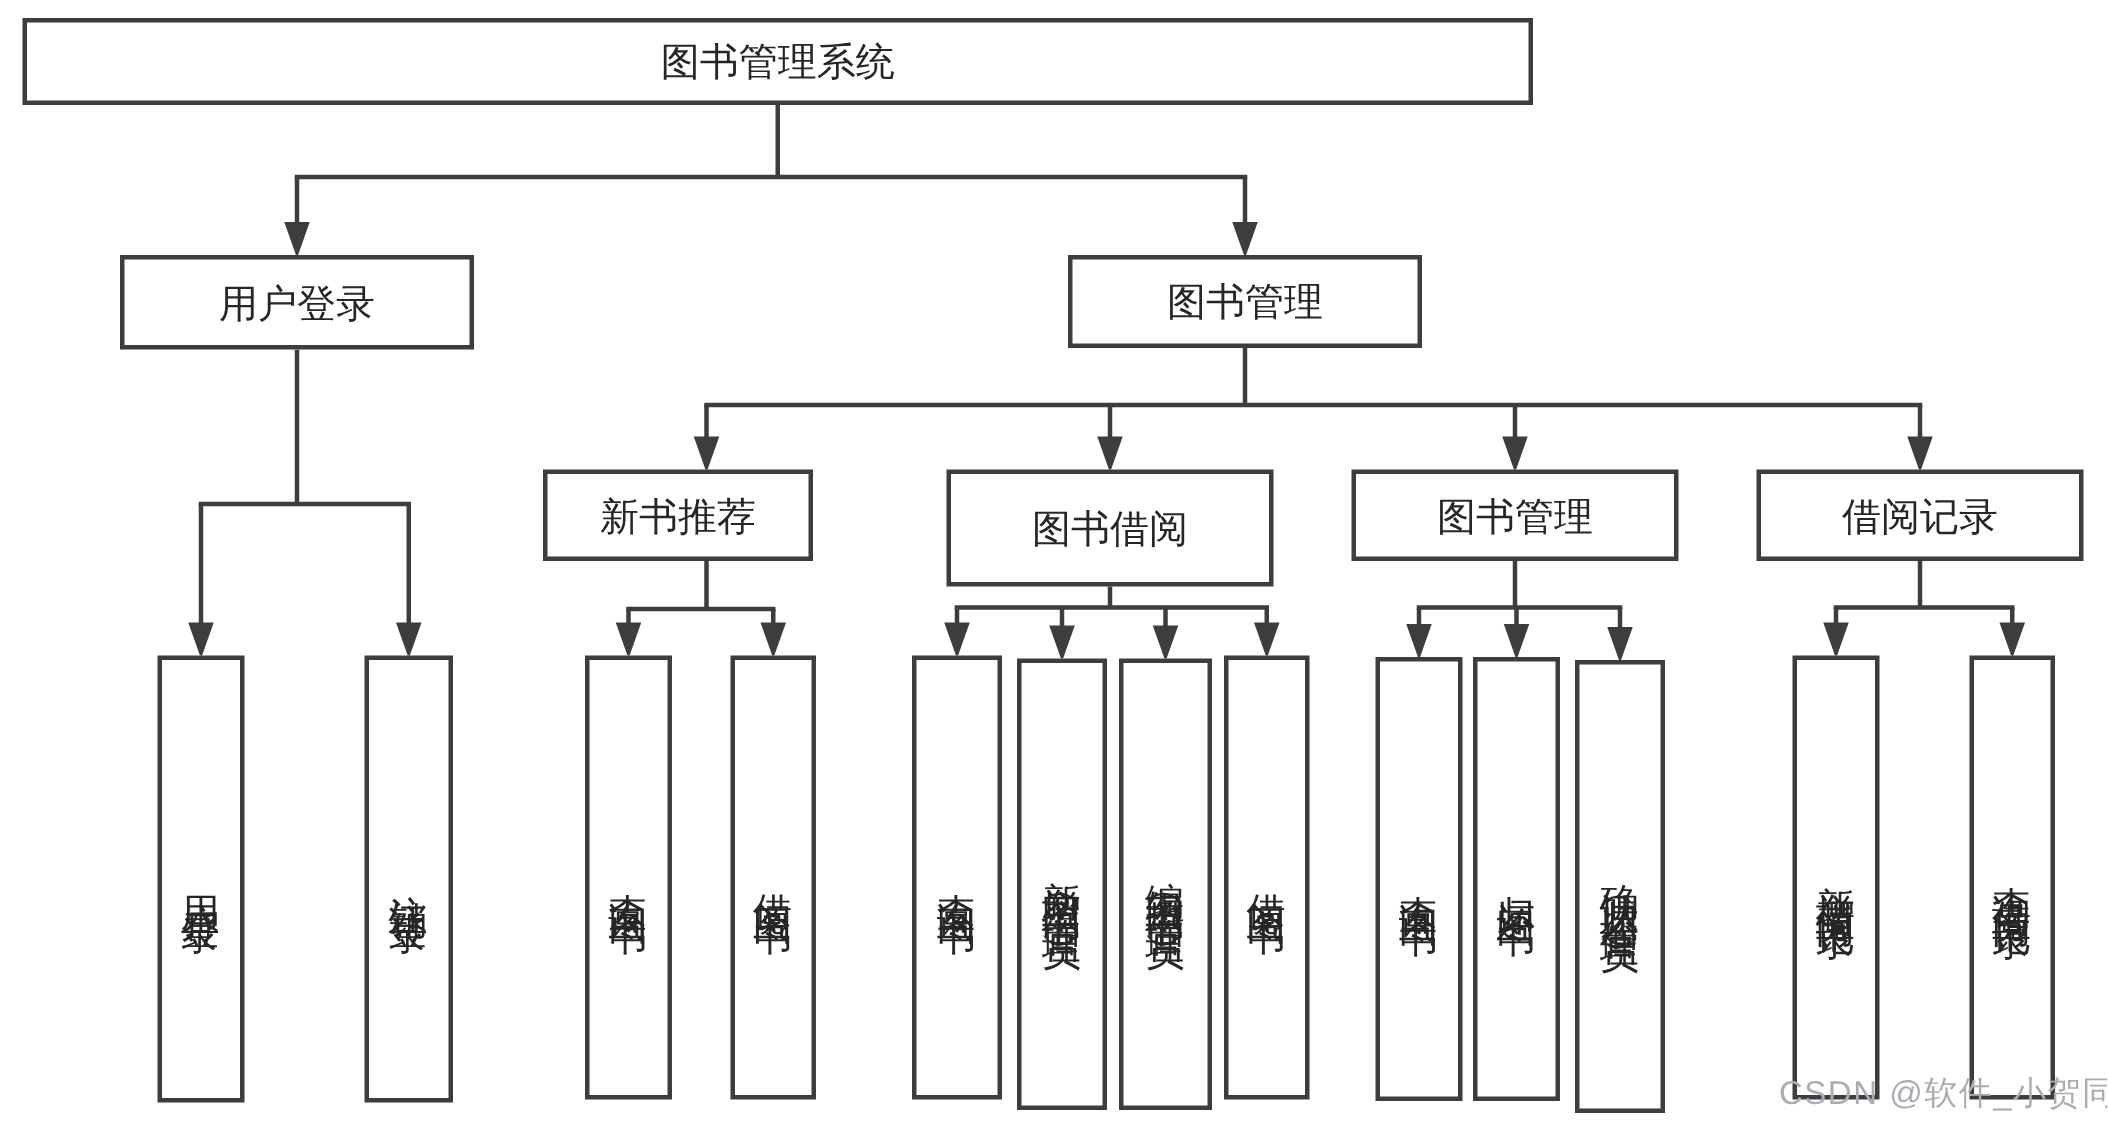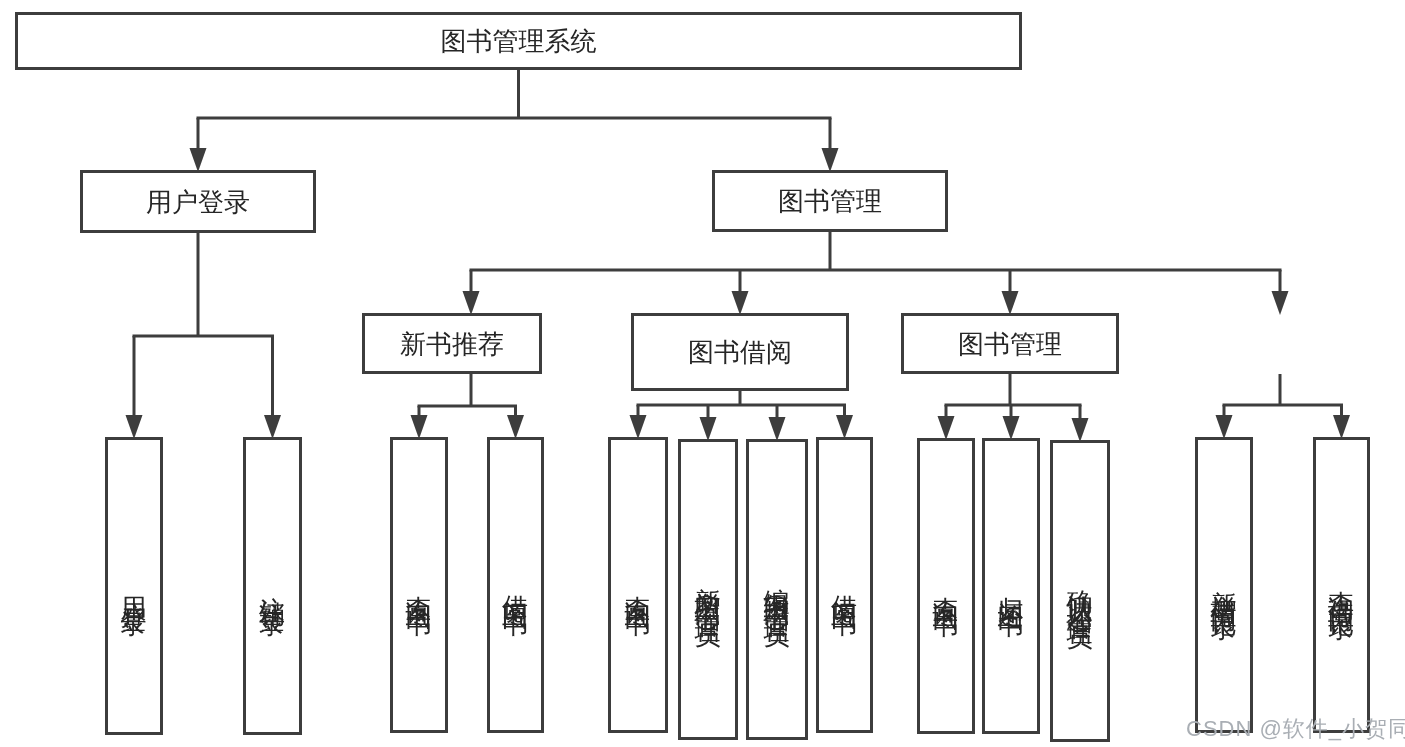--- a/index.html
+++ b/index.html
@@ -122,20 +122,23 @@
     </div>
     <div class="node horizontal" style="left: 362px; top: 313px; width: 180px; height: 61px;">
       <span>新书推荐</span>
     </div>
     <div class="node horizontal" style="left: 631px; top: 313px; width: 218px; height: 78px;">
       <span>图书借阅</span>
     </div>
     <div class="node horizontal" style="left: 901px; top: 313px; width: 218px; height: 61px;">
       <span>图书管理</span>
     </div>
+    <div class="node horizontal" style="left: 1171px; top: 313px; width: 218px; height: 61px;">
+      <span>借阅记录</span>
+    </div>
     <div class="node vertical" style="left: 105px; top: 437px; width: 58px; height: 298px;">
       <span>用户登录</span>
     </div>
     <div class="node vertical" style="left: 243px; top: 437px; width: 59px; height: 298px;">
       <span>注销登录</span>
     </div>
     <div class="node vertical" style="left: 390px; top: 437px; width: 58px; height: 296px;">
       <span>查询图书</span>
     </div>
     <div class="node vertical" style="left: 487px; top: 437px; width: 57px; height: 296px;">

